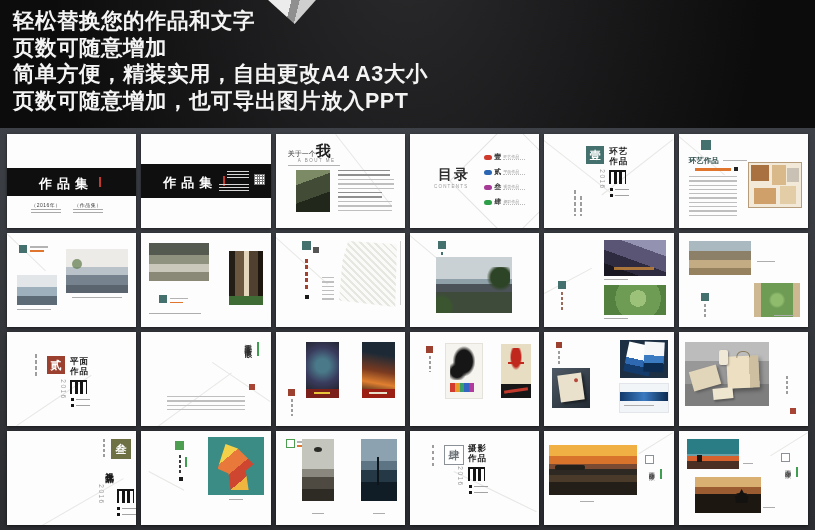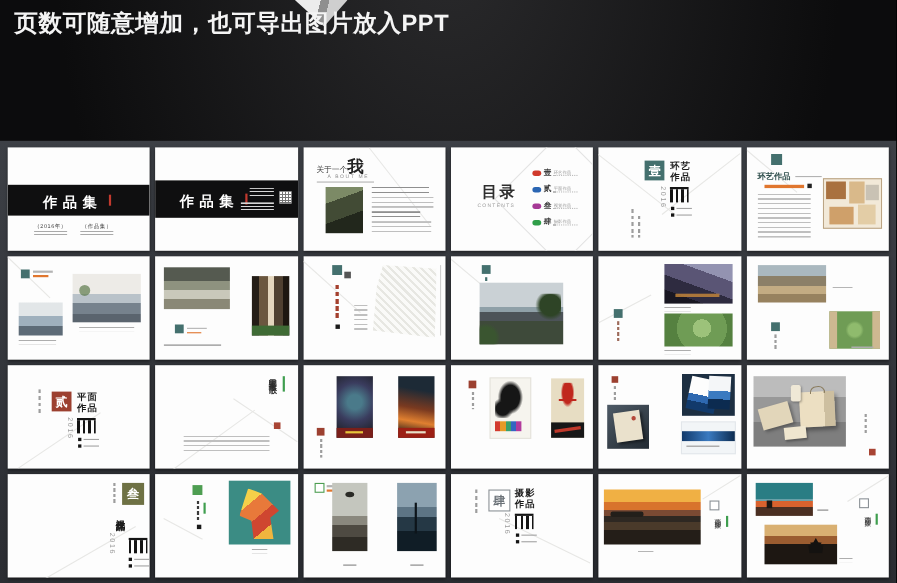--- a/index.html
+++ b/index.html
@@ -65,20 +65,23 @@
   .cap{position:absolute;height:4px;background:repeating-linear-gradient(180deg,#adadad 0 1.2px,transparent 1.2px 4px);}
 </style>
 </head>
 <body>
 
 <div class="stage">
 
   <div class="cube"></div>
 
   <div class="headline">
+    <div>轻松替换您的作品和文字</div>
+    <div>页数可随意增加</div>
+    <div>简单方便，精装实用，自由更改A4 A3大小</div>
     <div>页数可随意增加，也可导出图片放入PPT</div>
   </div>
 
   <div class="gridwrap">
   <div class="grid">
 
     <div class="cell">
       <div class="band">
         <span class="band-title" style="left:32px;">作品集</span>
         <span class="band-red" style="left:92px;"></span>

